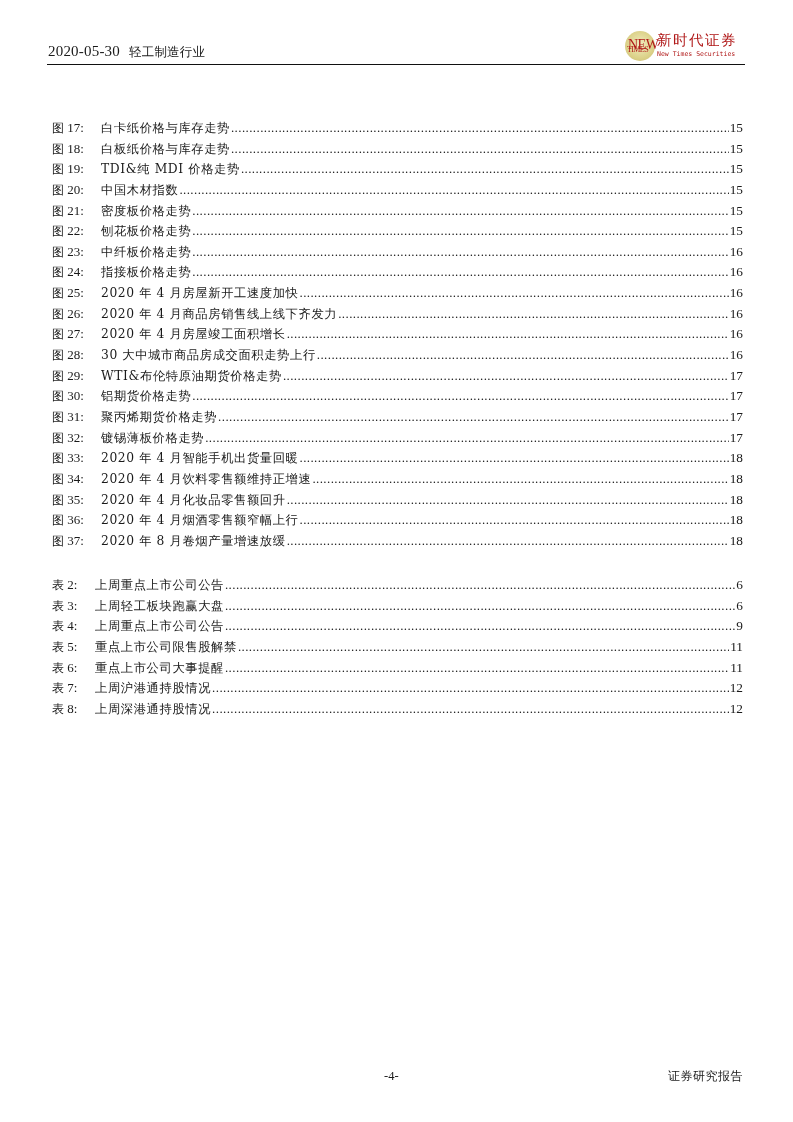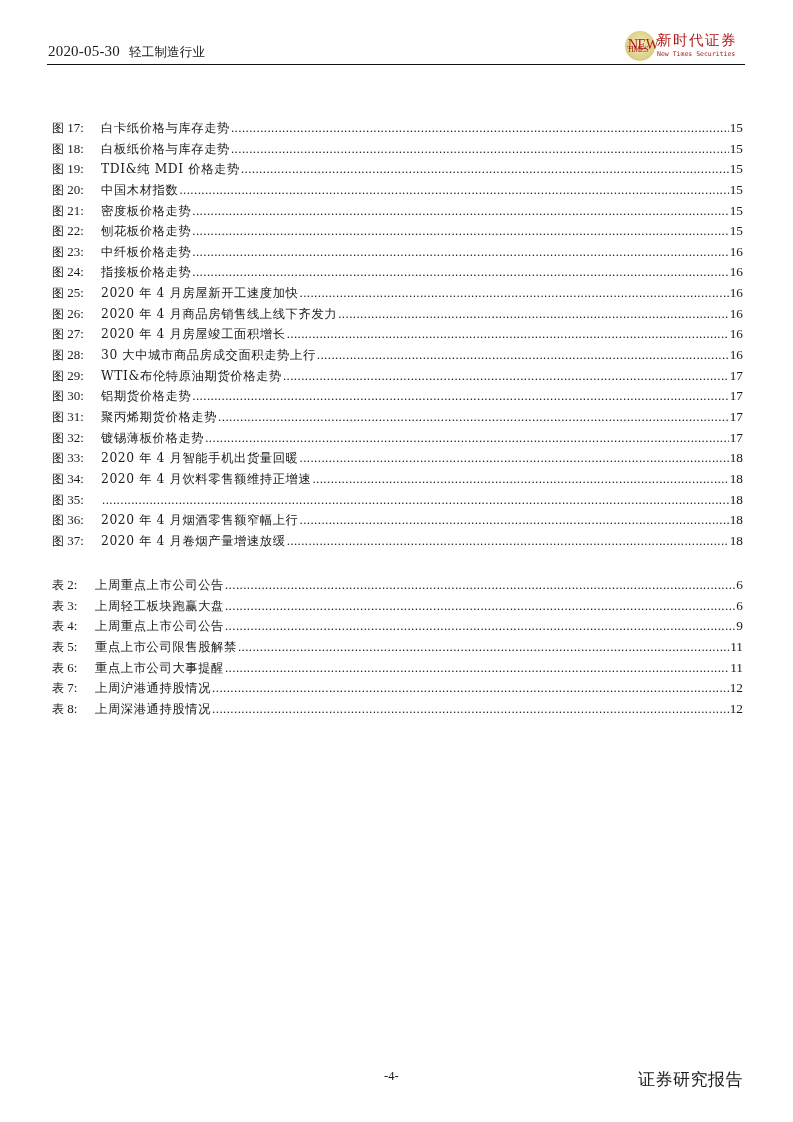--- a/index.html
+++ b/index.html
@@ -55,21 +55,21 @@
     .toc-dots::before {
       content: "................................................................................................................................................................................................................................................................................";
     }
     .toc-page {
       flex: 0 0 auto; font-family: "Liberation Serif", serif; font-size: 13.3px; text-align: right;
     }
     .footer-page {
       position: absolute; left: 384px; top: 1069px; font-family: "Liberation Serif", serif; font-size: 12.5px;
     }
     .footer-right {
-      position: absolute; right: 50px; top: 1068px; font-size: 17px; letter-spacing: 0.5px;
+      position: absolute; right: 50px; top: 1068px; font-size: 12px; letter-spacing: 0.5px;
     }
   </style>
 </head>
 <body>
 
 <div class="header">
   <div class="header-left">
     <span class="date">2020-05-30</span><span class="industry">轻工制造行业</span>
   </div>
   <div class="logo">
@@ -186,32 +186,33 @@
       <span class="toc-page">18</span>
     </div>
     <div class="toc-row fig">
       <span class="toc-label"><span class="pre">图</span> <span>34:</span></span>
       <span class="toc-title">2020 年 4 月饮料零售额维持正增速</span>
       <span class="toc-dots"></span>
       <span class="toc-page">18</span>
     </div>
     <div class="toc-row fig">
       <span class="toc-label"><span class="pre">图</span> <span>35:</span></span>
+      <span class="toc-title">2020 年 4 月化妆品零售额回升</span>
       <span class="toc-dots"></span>
       <span class="toc-page">18</span>
     </div>
     <div class="toc-row fig">
       <span class="toc-label"><span class="pre">图</span> <span>36:</span></span>
       <span class="toc-title">2020 年 4 月烟酒零售额窄幅上行</span>
       <span class="toc-dots"></span>
       <span class="toc-page">18</span>
     </div>
     <div class="toc-row fig">
       <span class="toc-label"><span class="pre">图</span> <span>37:</span></span>
-      <span class="toc-title">2020 年 4 月卷烟产量增速放缓</span>
+      <span class="toc-title">2020 年 8 月卷烟产量增速放缓</span>
       <span class="toc-dots"></span>
       <span class="toc-page">18</span>
     </div>
   </div>
 <div class="toc" id="tab-list" style="top:531px;">
     <div class="toc-row tab">
       <span class="toc-label"><span class="pre">表</span> <span>2:</span></span>
       <span class="toc-title">上周重点上市公司公告</span>
       <span class="toc-dots"></span>
       <span class="toc-page">6</span>

